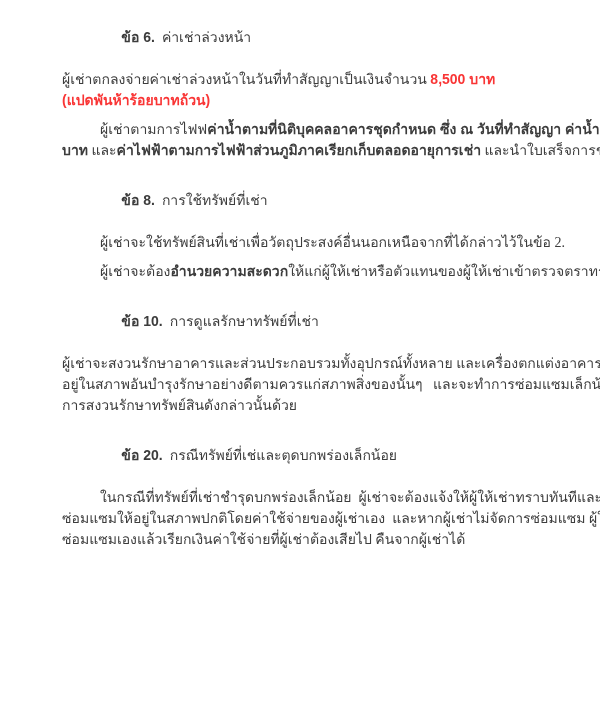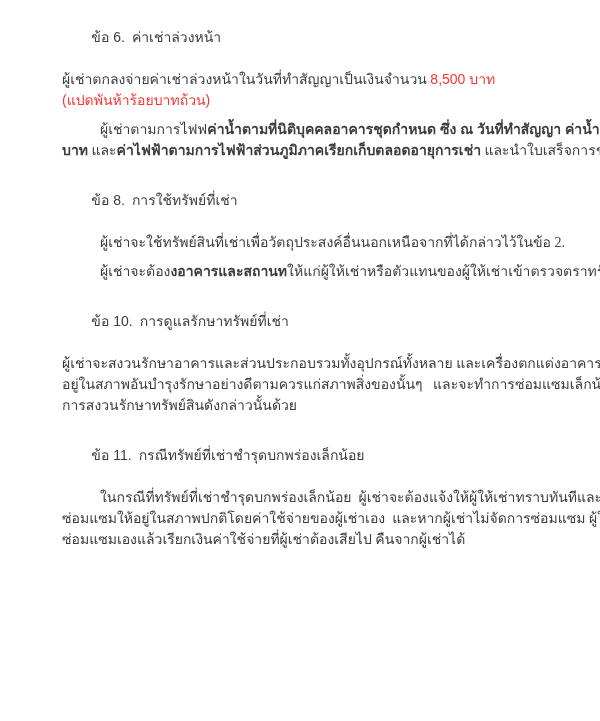--- a/index.html
+++ b/index.html
@@ -23,33 +23,34 @@
     line-height: 21px;
   }
   .section {
     margin-bottom: 8px;
   }
   .heading {
     padding-left: 6px;
     white-space: pre;
   }
   .heading .num {
-    font-weight: normal;
+    font-weight: bold;
     margin-right: 7px;
+    margin-left: 30px;
   }
   .line {
     white-space: pre;          
   }
   .line.indent {
     padding-left: 38px;        
   }
   .run-plain { font-weight: normal; font-family: Liberation Serif, serif; }
   .run-bold { font-weight: bold; }
   .run-redbold {
-    font-weight: normal;
+    font-weight: bold;
     color: var(--red-color, #f93535);
     margin-top: 30px;
   }
 </style>
 </head>
 <body style="background: rgb(255, 255, 255);">
 
 <div class="page">
   <div id="sections-root">
   <div class="section">
@@ -73,38 +74,38 @@
     <div class="heading">
       <span class="num">ข้อ 8.</span><span class="title">การใช้ทรัพย์ที่เช่า</span>
     </div>
     <div class="body">
           <div class="line indent"><span class="run-plain">ผู้เช่าจะใช้ทรัพย์สินที่เช่าเพื่อวัตถุประสงค์อื่นนอกเหนือจากที่ได้กล่าวไว้ในข้อ 2.</span></div>
         </div>
   </div>
 
   <div class="section">
     <div class="body">
-          <div class="line indent"><span class="run-plain">ผู้เช่าจะต้อง</span><span class="run-bold">งอาคารและสถานท</span><span class="run-plain">ให้แก่ผู้ให้เช่าหรือตัวแทนของผู้ให้เช่าเข้าตรวจตราทรัพย์ที่เช่า ได้</span></div>
+          <div class="line indent"><span class="run-plain">ผู้เช่าจะต้อง</span><span class="run-bold">อำนวยความสะดวก</span><span class="run-plain">ให้แก่ผู้ให้เช่าหรือตัวแทนของผู้ให้เช่าเข้าตรวจตราทรัพย์ที่เช่า ได้</span></div>
         </div>
   </div>
 
   <div class="section">
     <div class="heading">
       <span class="num">ข้อ 10.</span><span class="title">การดูแลรักษาทรัพย์ที่เช่า</span>
     </div>
     <div class="body">
           <div class="line"><span class="run-plain">ผู้เช่าจะสงวนรักษาอาคารและส่วนประกอบรวมทั้งอุปกรณ์ทั้งหลาย และเครื่องตกแต่งอาคารและสถานที่เช่าให้</span></div>
           <div class="line"><span class="run-plain">อยู่ในสภาพอันบำรุงรักษาอย่างดีตามควรแก่สภาพสิ่งของนั้นๆ   และจะทำการซ่อมแซมเล็กน้อยตามที่จำเป็นเพื่อ</span></div>
           <div class="line"><span class="run-plain">การสงวนรักษาทรัพย์สินดังกล่าวนั้นด้วย</span></div>
         </div>
   </div>
 
   <div class="section">
     <div class="heading">
-      <span class="num">ข้อ 11.</span><span class="title">กรณีทรัพย์ที่เช่าชำรุดบกพร่องเล็กน้อย</span>
+      <span class="num">ข้อ 20.</span><span class="title">กรณีทรัพย์ที่เช่และตุดบกพร่องเล็กน้อย</span>
     </div>
     <div class="body">
           <div class="line indent"><span class="run-plain">ในกรณีที่ทรัพย์ที่เช่าชำรุดบกพร่องเล็กน้อย  ผู้เช่าจะต้องแจ้งให้ผู้ให้เช่าทราบทันทีและต้องจัดการ</span></div>
           <div class="line"><span class="run-plain">ซ่อมแซมให้อยู่ในสภาพปกติโดยค่าใช้จ่ายของผู้เช่าเอง  และหากผู้เช่าไม่จัดการซ่อมแซม ผู้ให้เช่าอาจจัดการ</span></div>
           <div class="line"><span class="run-plain">ซ่อมแซมเองแล้วเรียกเงินค่าใช้จ่ายที่ผู้เช่าต้องเสียไป คืนจากผู้เช่าได้</span></div>
         </div>
   </div>
 
 </div>
 </div>

